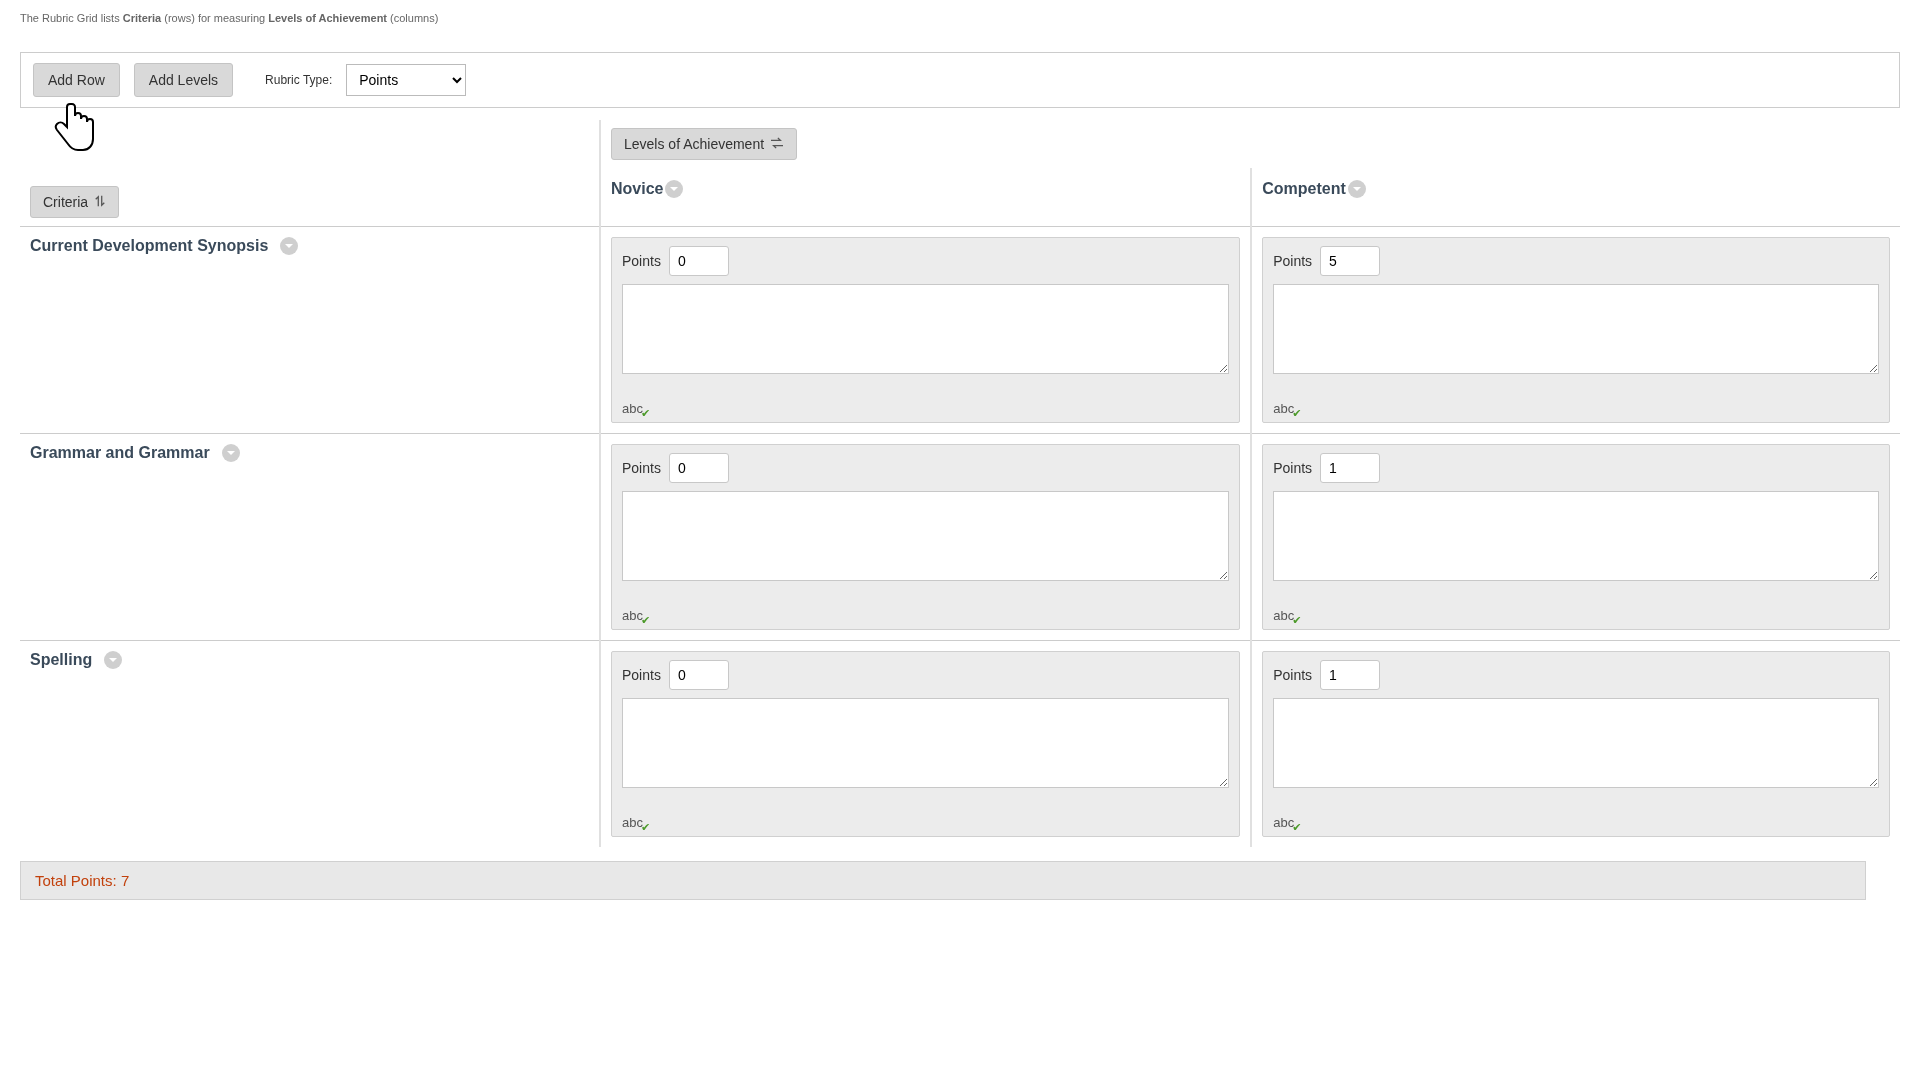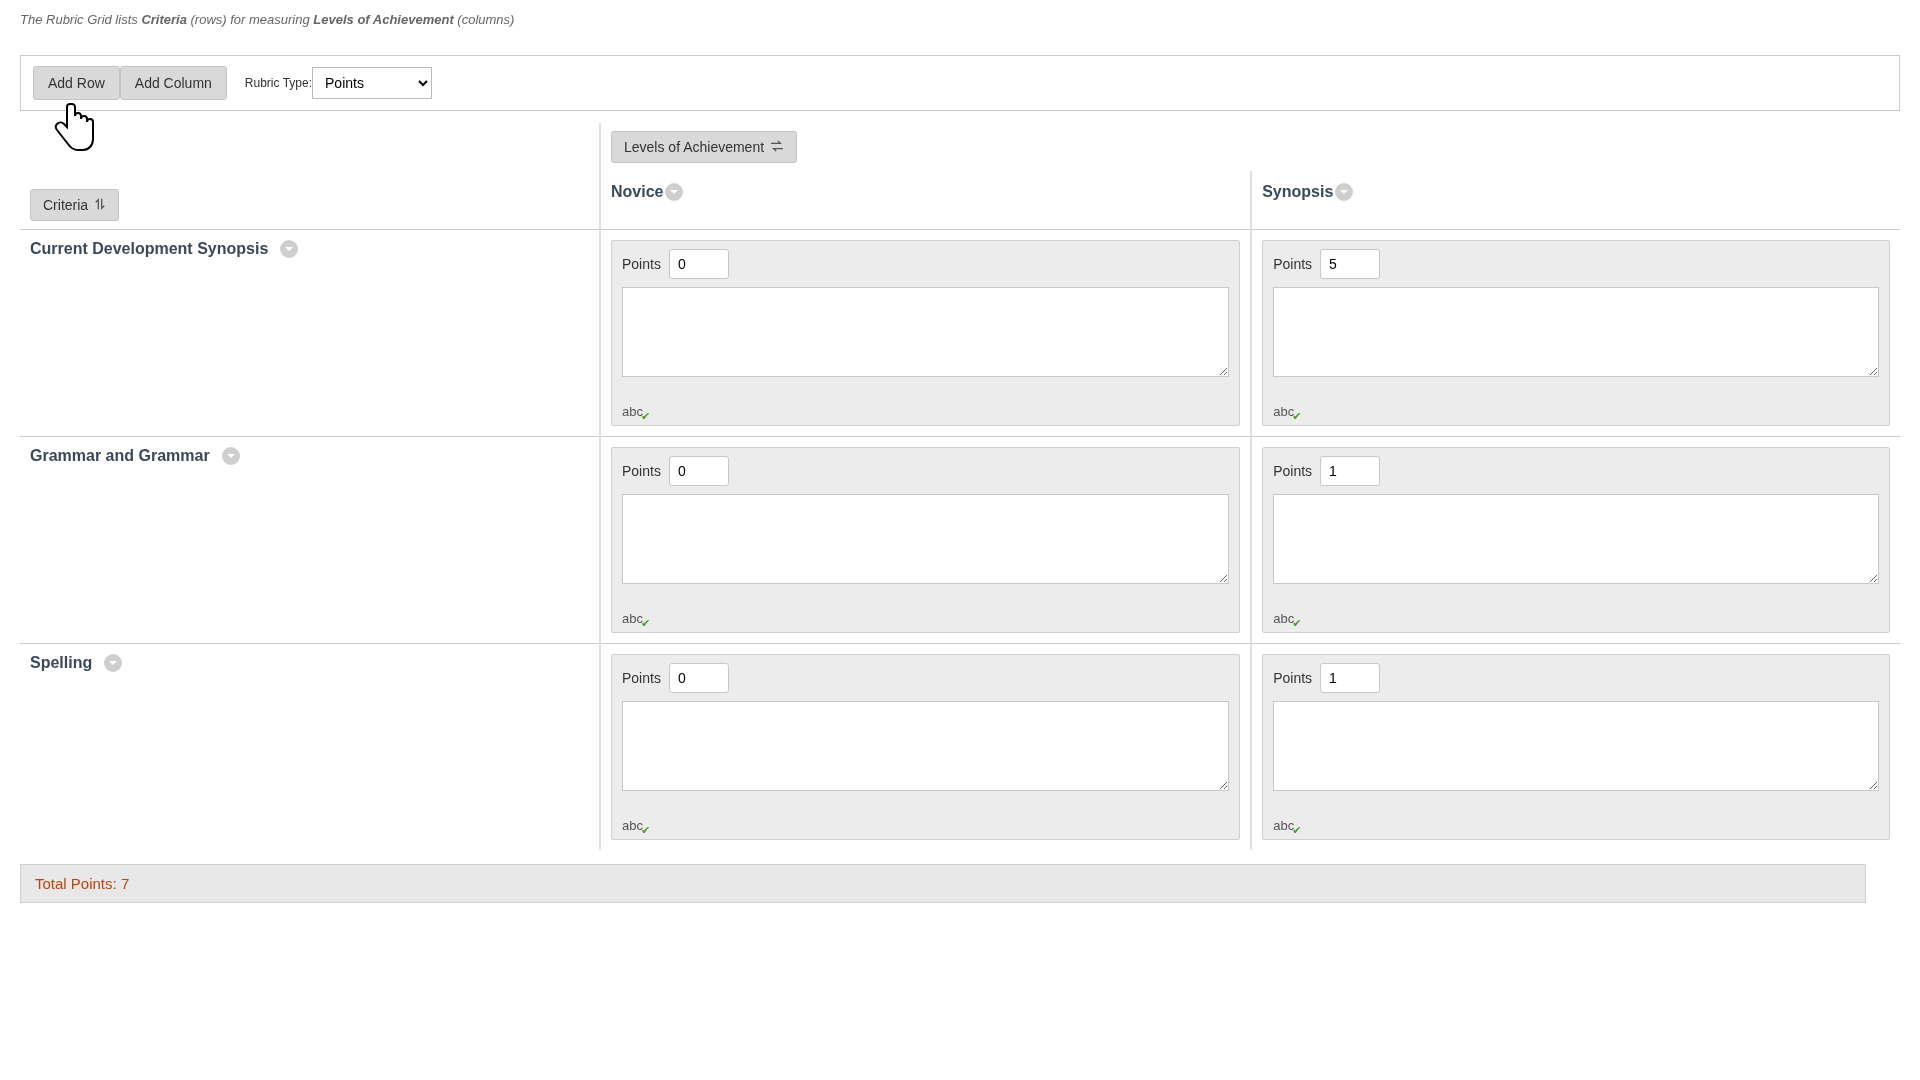--- a/index.html
+++ b/index.html
@@ -5,32 +5,31 @@
   * { box-sizing: border-box; margin: 0; padding: 0; }
   body {
     font-family: "Helvetica Neue", Helvetica, Arial, sans-serif;
     font-size: 14px;
     color: #333;
     background: #fff;
     padding: 12px 20px;
   }
   .intro {
     color: #666;
-    font-style: italic;
-    font-size: 13px;
+    font-size: 11px;
     margin-bottom: 28px;
   }
   .intro b { font-weight: bold; }
   .toolbar {
     border: 1px solid #ccc;
     background: #fff;
     padding: 10px 12px;
     display: flex;
     align-items: center;
-    gap: 0;
+    gap: 14px;
     margin-bottom: 12px;
   }
   .btn {
     background: #d9d9d9;
     border: 1px solid #c4c4c4;
     border-radius: 3px;
     padding: 8px 14px;
     font-size: 14px;
     color: #333;
     cursor: pointer;
@@ -179,21 +178,21 @@
 </style>
 </head>
 <body>
 
 <p class="intro">
   <span>The Rubric Grid lists </span><b>Criteria</b><span> (rows) for measuring </span><b>Levels of Achievement</b><span> (columns)</span>
 </p>
 
 <div class="toolbar">
   <button class="btn">Add Row</button>
-  <button class="btn">Add Column</button>
+  <button class="btn">Add Levels</button>
   <span class="rubric-type-label">Rubric Type:</span>
   <select class="rubric-type">
     <option>Points</option>
   </select>
 </div>
 
 <div class="cursor-hand">
   <svg viewBox="0 0 44 56">
     <path d="M18 4c-1.8 0-3 1.4-3 3v20l-3-3c-2-2-5-2-7 0-1.5 1.5-1.5 4 0 6l11 14c2 3 5 6 10 6h5c6 0 10-5 10-11V22c0-2-1.5-3-3-3s-3 1-3 3v-3c0-2-1.5-3-3-3s-3 1-3 3v-3c0-2-1.5-3-3-3s-3 1-3 3V7c0-1.6-1.2-3-3-3z" fill="#fff" stroke="#000" stroke-width="2"></path>
   </svg>
@@ -232,21 +231,21 @@
         <span class="title">Novice</span>
         <span class="dd-circle">
           <svg viewBox="0 0 10 10">
                 <path d="M1 3l4 4 4-4z"></path>
               </svg>
         </span>
       </div>
     </td>
     <td class="level-col">
       <div class="col-head">
-        <span class="title">Synopsis</span>
+        <span class="title">Competent</span>
         <span class="dd-circle">
           <svg viewBox="0 0 10 10">
                 <path d="M1 3l4 4 4-4z"></path>
               </svg>
         </span>
       </div>
     </td>
   </tr>
 
   <tr>

